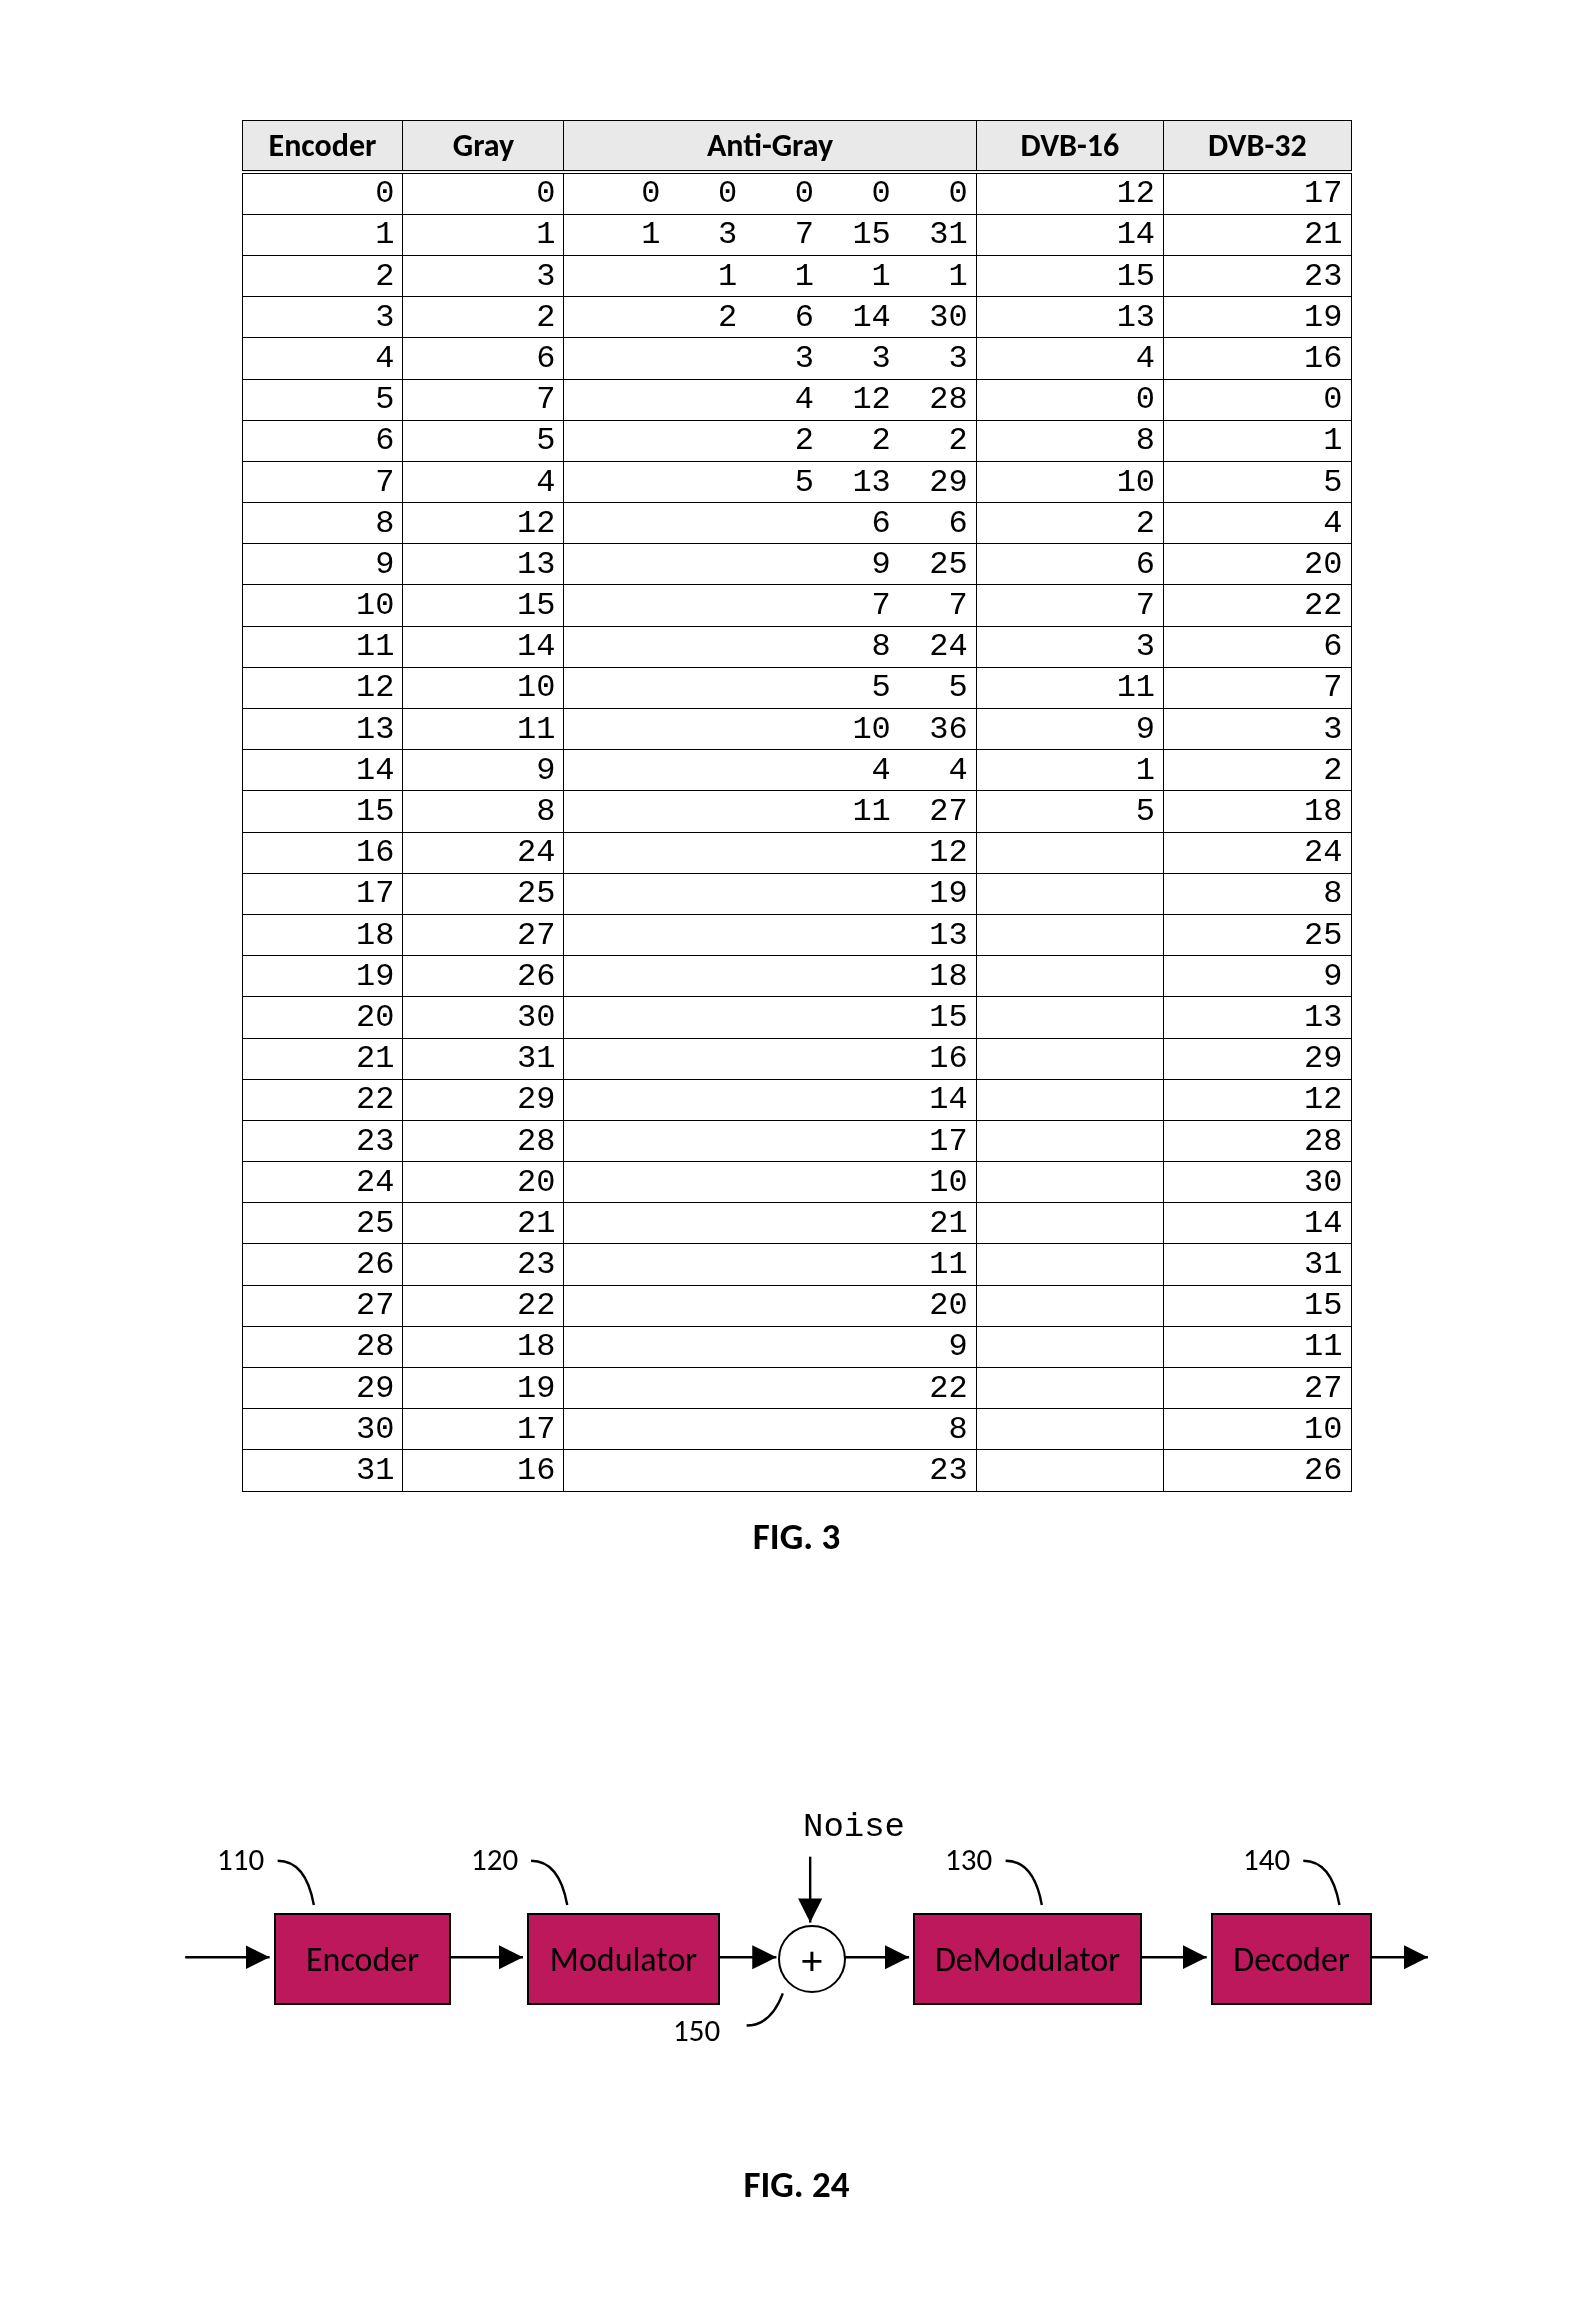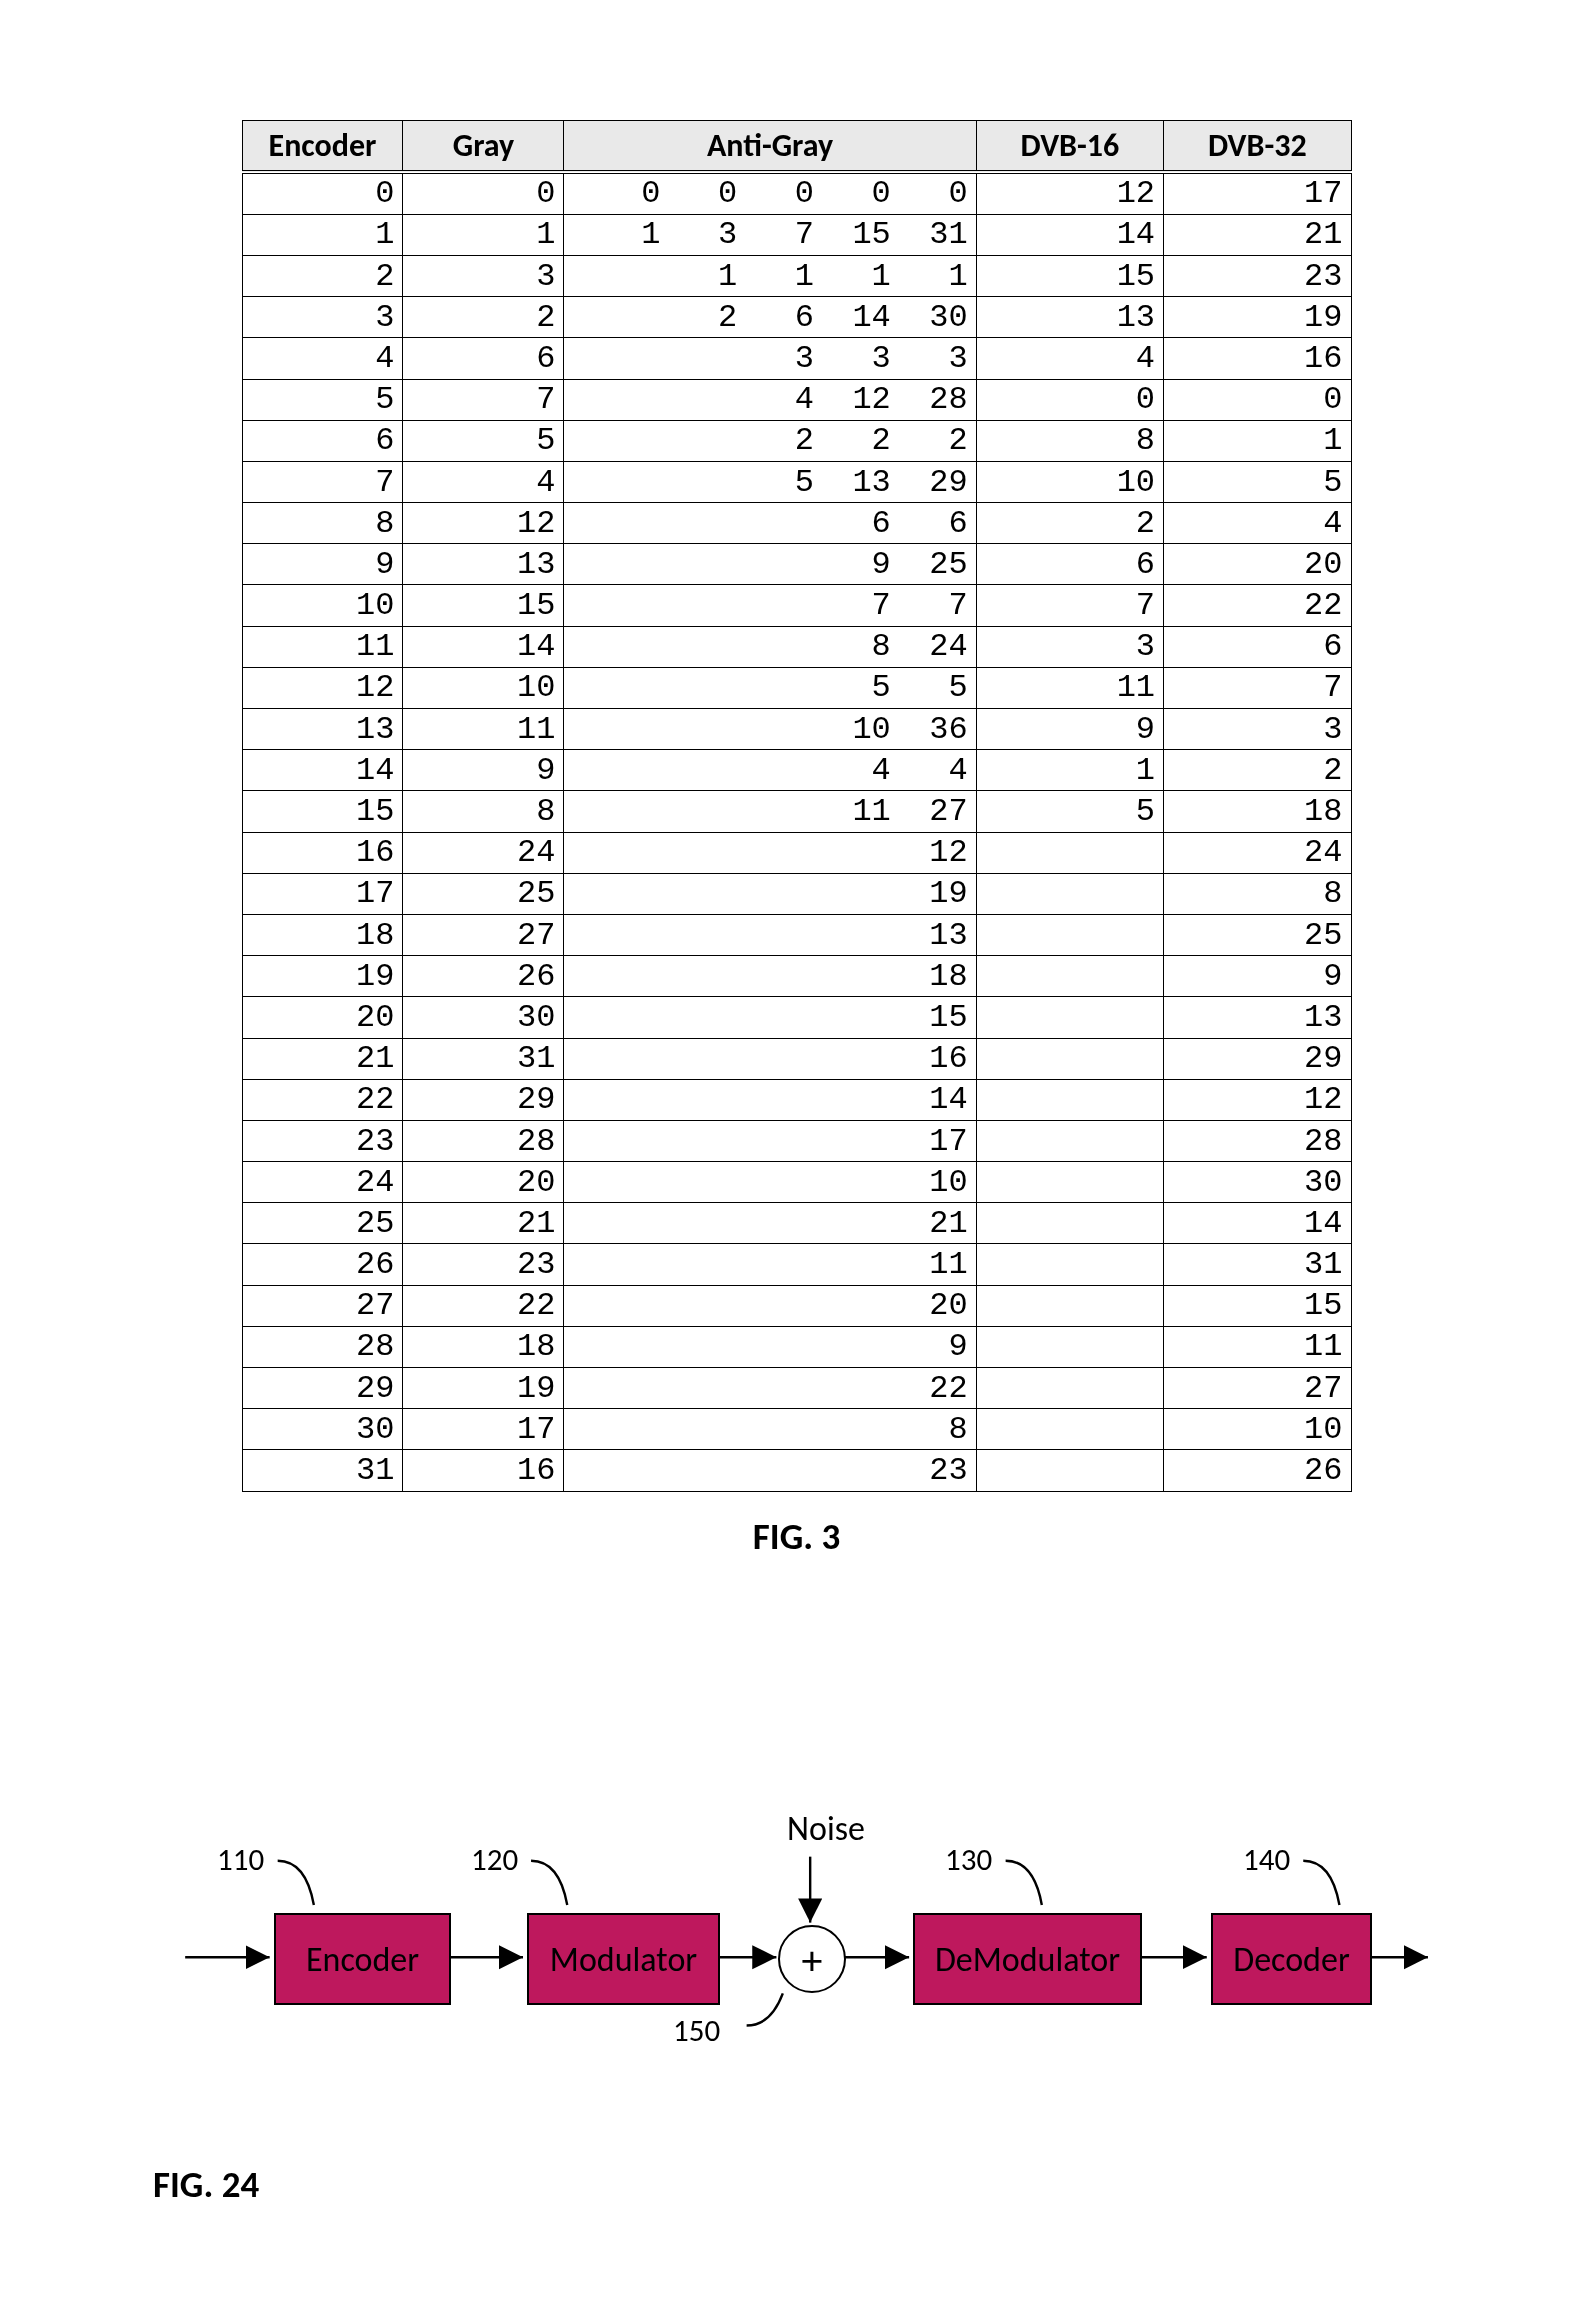--- a/index.html
+++ b/index.html
@@ -105,20 +105,21 @@
   svg.overlay {
     position: absolute;
     left: 0; top: 0;
     width: 100%; height: 100%;
     overflow: visible;
   }
   .fig-caption2 {
     font-size: 37px;
     font-weight: bold;
     margin-top: 72px;
+    text-align: center;
   }
 </style>
 </head>
 <body>
 
 <div class="page">
 
   <table class="data">
     <thead>
       <tr>
@@ -377,21 +378,21 @@
 
         <line x1="817" y1="130" x2="817" y2="212" stroke="#000" stroke-width="3" marker-end="url(#arrow)"></line>
 
         <path d="M155,135 q35,0 45,55" fill="none" stroke="#000" stroke-width="3"></path>
         <path d="M470,135 q35,0 45,55" fill="none" stroke="#000" stroke-width="3"></path>
         <path d="M738,340 q30,0 45,-40" fill="none" stroke="#000" stroke-width="3"></path>
         <path d="M1060,135 q35,0 45,55" fill="none" stroke="#000" stroke-width="3"></path>
         <path d="M1430,135 q35,0 45,55" fill="none" stroke="#000" stroke-width="3"></path>
       </svg>
 
-      <div class="dtext" style="left:634px; top:56px;">Noise</div>
+      <div class="dtext" style="left:650px; top:56px;font-family:Liberation Mono, monospace;">Noise</div>
 
       <div class="dnum" style="left:64px;  top:88px;">110</div>
       <div class="dnum" style="left:318px; top:88px;">120</div>
       <div class="dnum" style="left:520px; top:259px;">150</div>
       <div class="dnum" style="left:792px; top:88px;">130</div>
       <div class="dnum" style="left:1090px;top:88px;">140</div>
 
       <div class="dbox" style="left:121px;  top:161px; width:173px;">Encoder</div>
       <div class="dbox" style="left:374px;  top:161px; width:189px;">Modulator</div>
       <div class="dcircle" style="left:625px; top:173px;">+</div>

